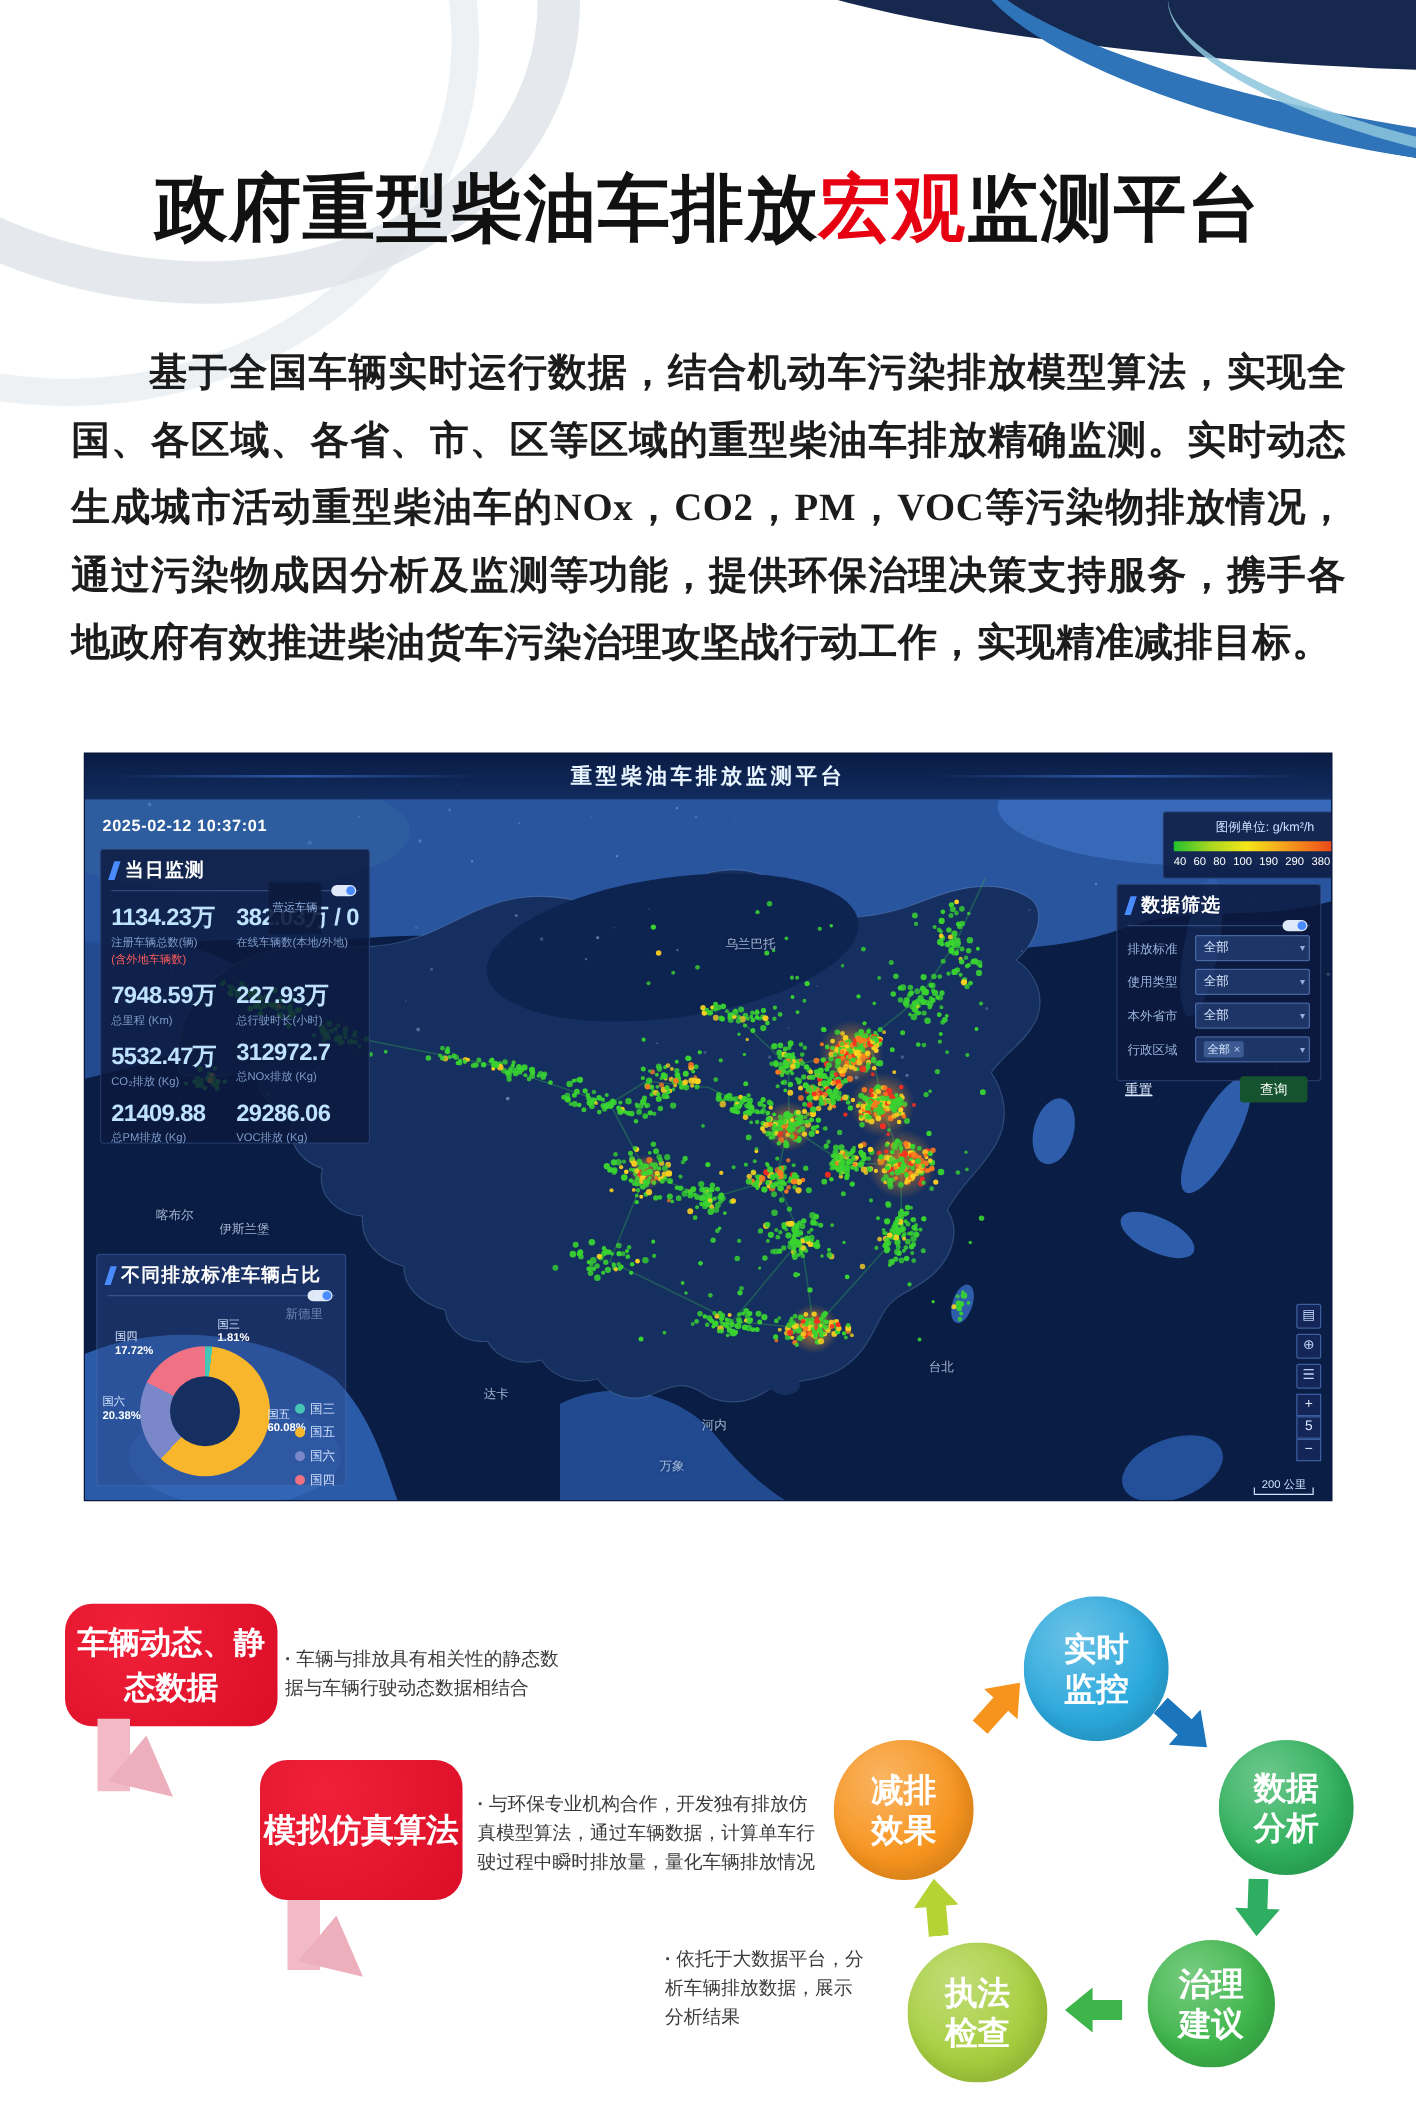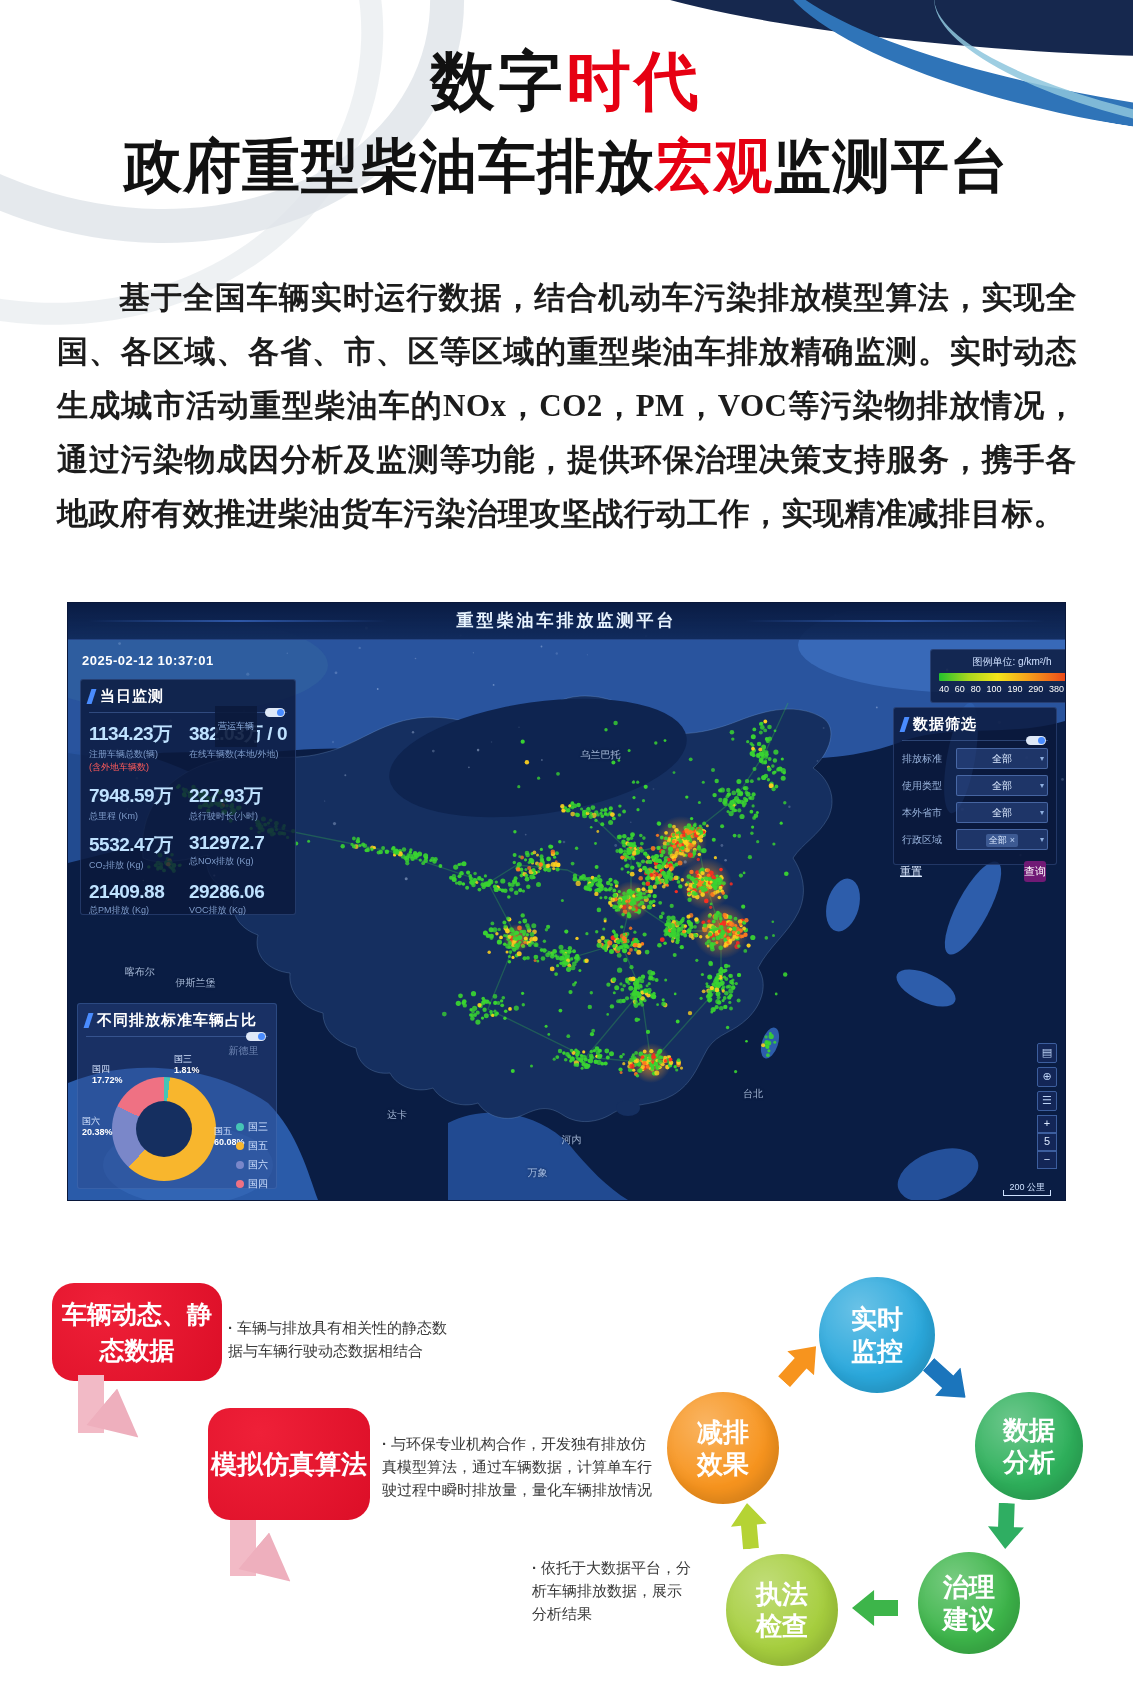--- a/index.html
+++ b/index.html
@@ -67,29 +67,29 @@
   .legend-title{font-size:10px;color:#cfe0ff;}
   .legend-bar{height:8px;margin-top:4px;border-radius:1px;}
   .legend-ticks{display:flex;justify-content:space-between;margin-top:3px;}
   .legend-ticks span{font-size:9px;color:#ffffff;}
 
   #filter-panel{left:825px;top:104px;width:164px;height:158px;}
   .f-row{display:flex;align-items:center;gap:6px;padding:3px 8px;}
   .f-lbl{font-size:10px;color:#9ab4dd;width:48px;white-space:nowrap;}
   .f-sel{position:relative;flex:1;height:19px;background:rgba(47,77,140,.55);
          border:1px solid rgba(120,160,230,.45);border-radius:2px;color:#dbe9ff;font-size:10px;
-         line-height:19px;padding:0 6px 0 6px;cursor:pointer;text-align:center;}
+         line-height:19px;padding:0 6px 0 6px;cursor:pointer;}
   .f-sel .chev{position:absolute;right:3px;top:0;font-size:8px;color:#8fb0e0;}
   .f-tag{display:inline-block;background:rgba(120,160,230,.35);border-radius:2px;padding:0 3px;
          font-size:9px;line-height:13px;margin-top:2px;}
   .f-tag .x{margin-left:3px;color:#bcd2f5;}
   .f-btns{display:flex;justify-content:space-between;gap:10px;padding:8px 10px 0 0;}
   .btn-reset{color:#dce9ff;font-size:11px;text-decoration:underline;cursor:pointer;background:none;border:none;}
-  .btn-query{background:#701a75;color:#fff;font-size:11px;border:none;border-radius:3px;
-             padding:3px 0;cursor:pointer;}
+  .btn-query{background:#14532d;color:#fff;font-size:11px;border:none;border-radius:3px;
+             padding:3px 16px;cursor:pointer;}
 
   #pie-panel{left:9px;top:400px;width:200px;height:186px;background:rgba(44,74,140,.45);}
   #donut{position:absolute;left:34px;top:73px;width:104px;height:104px;border-radius:50%;}
   #donut-hole{position:absolute;left:58px;top:97px;width:56px;height:56px;border-radius:50%;
               background:#152f60;}
   .pie-label{position:absolute;font-size:9px;color:#d6e4ff;line-height:11px;white-space:nowrap;}
   .pie-label b{font-weight:bold;color:#ffffff;}
   #pie-legend{position:absolute;right:8px;top:116px;display:flex;flex-direction:column;gap:5px;}
   .pl-item{display:flex;align-items:center;gap:4px;font-size:10px;color:#cfe0ff;cursor:pointer;}
   .pl-dot{width:8px;height:8px;border-radius:50%;}
@@ -132,23 +132,20 @@
 <body>
 
 <div id="poster">
 
   <div class="hdr-gray2"></div>
   <div class="hdr-gray1"></div>
   <div class="hdr-navy"></div>
   <div class="hdr-blue-arc"></div>
   <div class="hdr-teal-arc"></div>
 
-  <div class="title-top">
-    <span>数字</span><span class="red-seg">时代</span>
-  </div>
   <div class="title-main">
     <span>政府重型柴油车排放</span><span class="red-seg">宏观</span><span>监测平台</span>
   </div>
   <p class="intro">基于全国车辆实时运行数据，结合机动车污染排放模型算法，实现全国、各区域、各省、市、区等区域的重型柴油车排放精确监测。实时动态生成城市活动重型柴油车的NOx，CO2，PM，VOC等污染物排放情况，通过污染物成因分析及监测等功能，提供环保治理决策支持服务，携手各地政府有效推进柴油货车污染治理攻坚战行动工作，实现精准减排目标。</p>
 
   <div id="dashboard">
     <svg id="map-svg" width="997" height="597" viewBox="0 0 997 597">
       <defs>
         <radialGradient id="hotglow">
           <stop offset="0%" stop-color="#ff7a1e" stop-opacity=".75"></stop>

